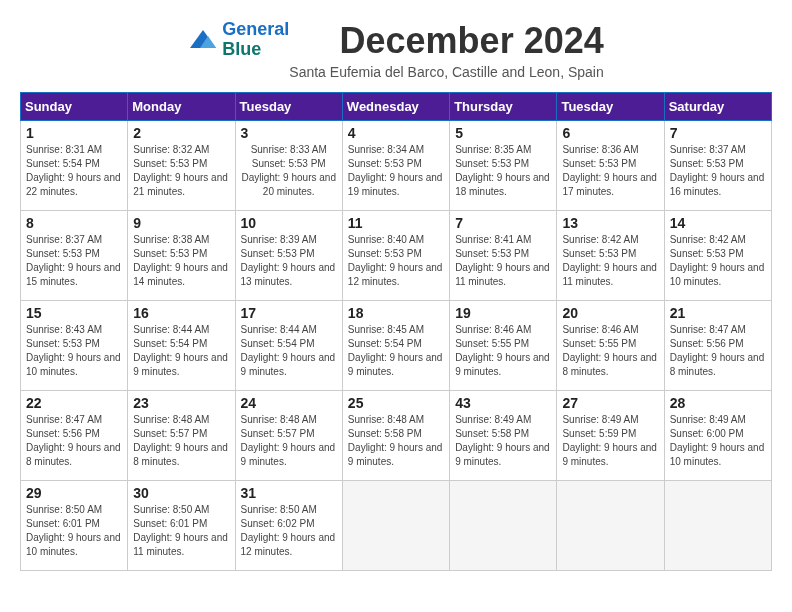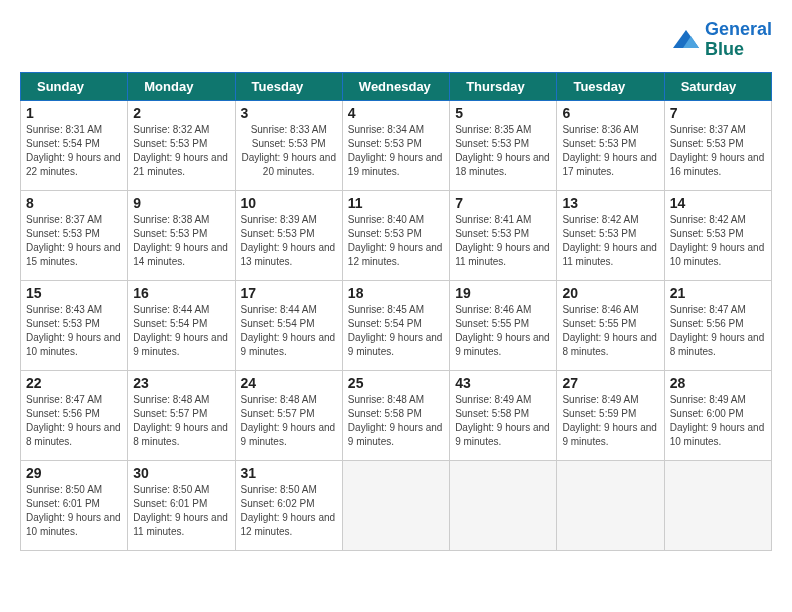--- a/index.html
+++ b/index.html
@@ -5,21 +5,21 @@
     * { box-sizing: border-box; margin: 0; padding: 0; }
     body {
       font-family: Arial, sans-serif;
       background: #fff;
       width: 792px;
       min-height: 612px;
       padding: 20px;
     }
     .header {
       display: flex;
-      justify-content: flex-end;
+      justify-content: center;
       align-items: flex-start;
       margin-bottom: 12px;
     }
     .logo {
       display: flex;
       align-items: center;
       gap: 4px;
     }
     .logo-text {
       font-size: 18px;
@@ -47,23 +47,23 @@
       color: #555;
       margin-top: 2px;
     }
     .calendar {
       width: 100%;
       border-collapse: collapse;
       margin-top: 8px;
       font-size: 11px;
     }
     .calendar th {
-      background: #0f766e;
+      background: #4c1d95;
       color: white;
-      padding: 6px 16px;
+      padding: 6px 4px;
       text-align: left;
       font-size: 13px;
       font-weight: bold;
       border: 1px solid #1a6fc4;
     }
     .calendar td {
       border: 1px solid #ccc;
       padding: 4px 5px;
       vertical-align: top;
       width: calc(100% / 7);
@@ -96,20 +96,24 @@
   <div class="logo">
     <svg class="logo-icon" viewBox="0 0 30 24" xmlns="http://www.w3.org/2000/svg">
       <polygon points="15,2 28,20 2,20" fill="#1a6fc4"></polygon>
       <polygon points="20,8 28,20 12,20" fill="#4da3e0"></polygon>
     </svg>
     <div class="logo-text">
       <div><span>General</span></div>
       <div style="color:#0f766e;">Blue</div>
     </div>
   </div>
+  <div class="title-section">
+    <div class="month-title">December 2024</div>
+    <div class="subtitle">Santa Eufemia del Barco, Castille and Leon, Spain</div>
+  </div>
 </div>
 
 <table class="calendar">
   <thead>
     <tr>
     <th>Sunday</th>
         <th>Monday</th>
         <th>Tuesday</th>
         <th>Wednesday</th>
         <th>Thursday</th>

